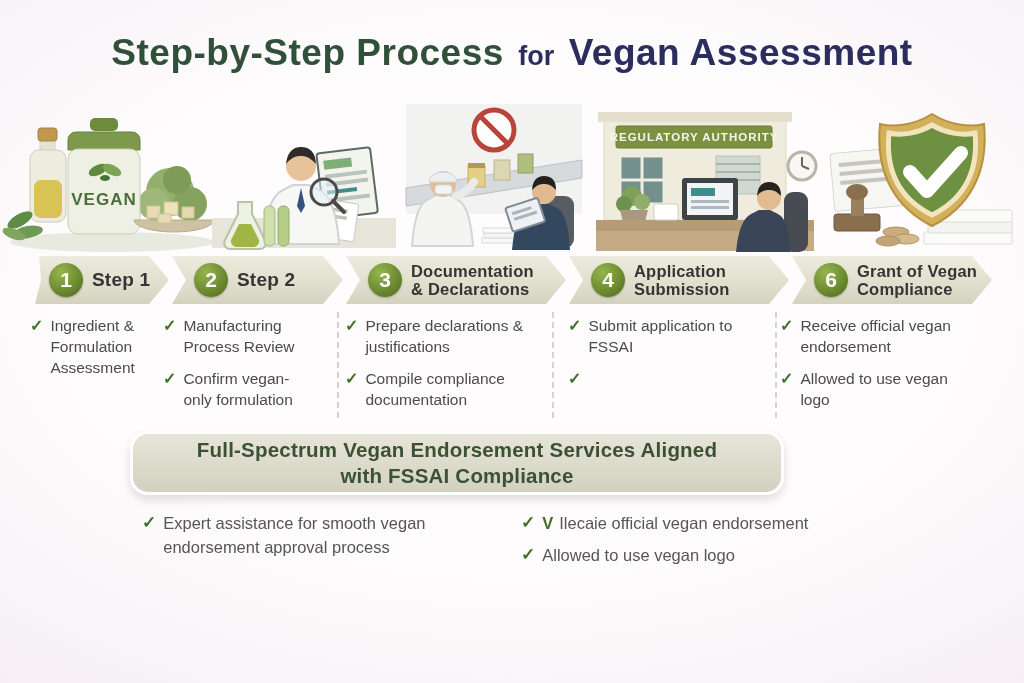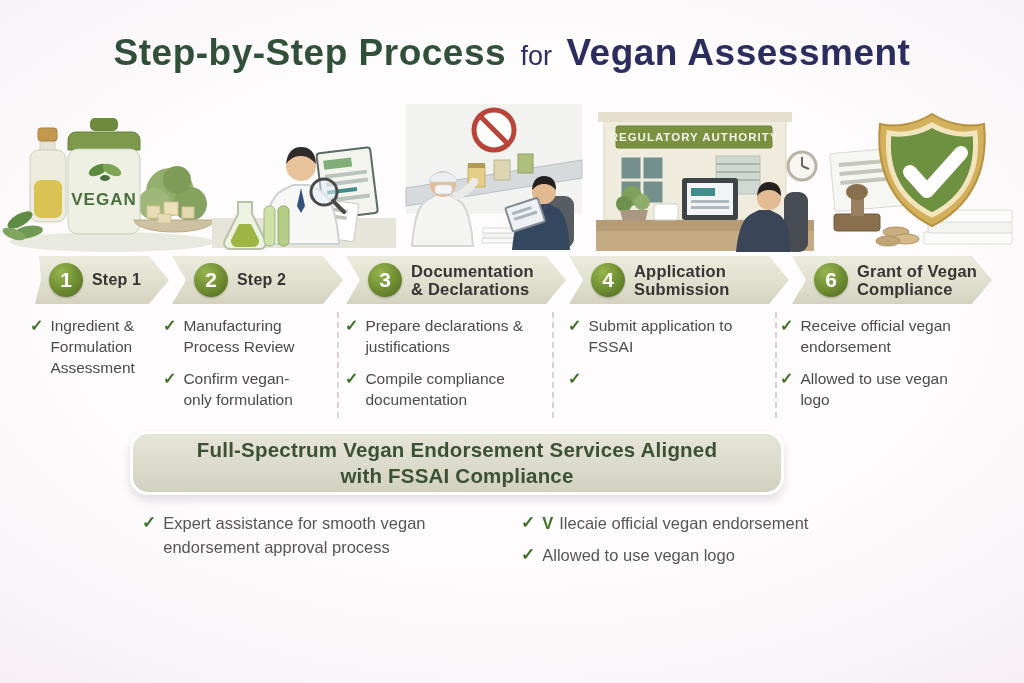--- a/index.html
+++ b/index.html
@@ -4,41 +4,41 @@
 <style>
   html,body{margin:0;padding:0;}
   .canvas{
     position:relative;width:1024px;height:683px;overflow:hidden;
     background:radial-gradient(ellipse 85% 75% at 50% 45%, #fefcfd 50%, #f5eef3 100%);
     font-family:"Liberation Sans", sans-serif;color:#4c4c4c;
   }
   
   .title{position:absolute;top:32px;left:0;width:100%;text-align:center;white-space:nowrap;}
   .title .t-green{font-size:37px;font-weight:600;color:#31503a;letter-spacing:.5px;}
-  .title .t-for{font-size:27px;font-weight:400;color:#2a2d5e;margin:3px 10px;}
+  .title .t-for{font-size:27px;font-weight:700;color:#2a2d5e;margin:3px 10px;}
   .title .t-navy{font-size:37px;font-weight:600;color:#2a2d5e;letter-spacing:.5px;}
   
   .illus{position:absolute;top:92px;height:164px;}
   
   .step{
     position:absolute;top:256px;height:48px;
     background:linear-gradient(180deg,#edebdd 0%,#dddbc9 70%,#d4d2bf 100%);
     display:flex;align-items:center;
     clip-path:polygon(0 0, calc(100% - 20px) 0, 100% 50%, calc(100% - 20px) 100%, 0 100%, 14px 50%);
     padding-left:22px;box-sizing:border-box;
   }
   .step.first{clip-path:polygon(4px 0, calc(100% - 20px) 0, 100% 50%, calc(100% - 20px) 100%, 0 100%, 6px 50%);padding-left:14px;}
   .step-num{
     flex:0 0 auto;width:34px;height:34px;border-radius:50%;
     background:radial-gradient(circle at 35% 28%, #96b44e 0%, #6d8c31 55%, #4b671e 100%);
     color:#fff;font-size:21px;font-weight:bold;display:flex;align-items:center;justify-content:center;
     box-shadow:0 1px 2px rgba(0,0,0,.25);
   }
   .step-label{margin-left:9px;font-size:16.5px;line-height:1.12;color:#353535;font-weight:600;letter-spacing:.2px;}
-  .step.one-line .step-label{font-size:16px;}
+  .step.one-line .step-label{font-size:19px;}
   
   .col{position:absolute;top:316px;}
   .item{display:flex;align-items:flex-start;margin-bottom:11px;font-size:15.5px;line-height:1.35;color:#4b4b4b;}
   .check{color:#3f7026;font-weight:bold;font-size:16px;margin-right:7px;line-height:1.3;}
   .vprefix{color:#3f7026;font-weight:bold;margin-right:6px;}
   .divider{position:absolute;top:312px;height:106px;border-left:2px dashed #dccdd6;width:0;}
   
   .banner{
     position:absolute;left:130px;top:431px;width:654px;height:64px;
     background:linear-gradient(180deg,#e7e5d8 0%,#dcdacb 55%,#d2d0bf 100%);

